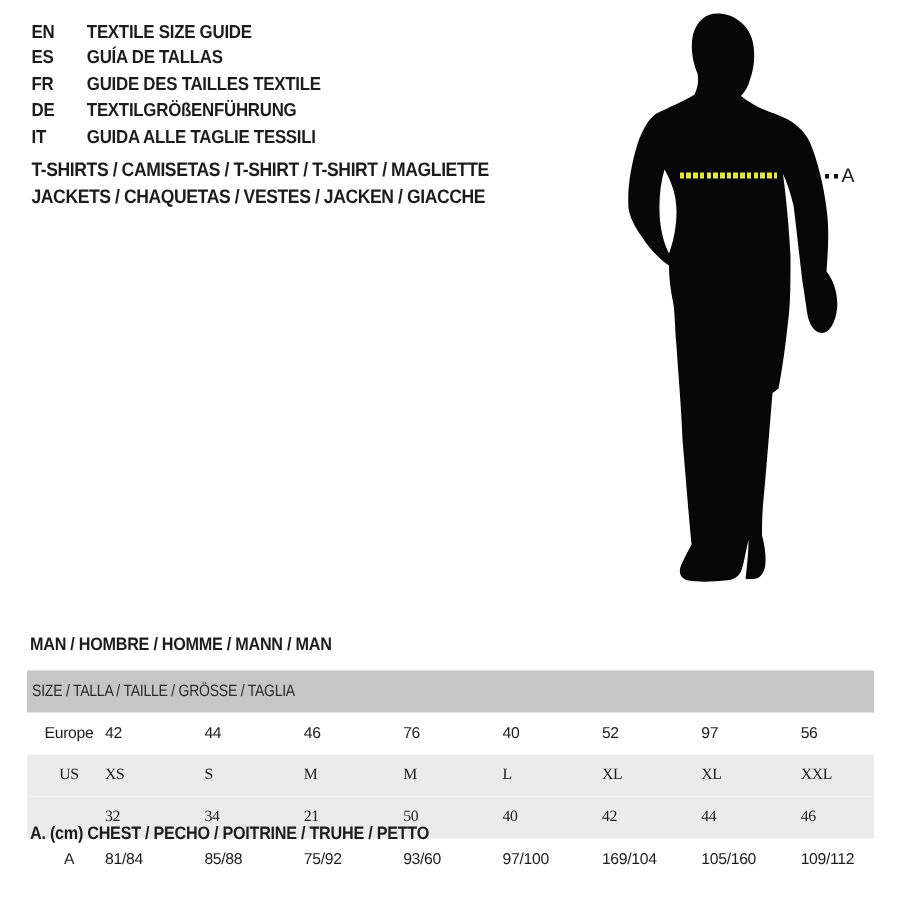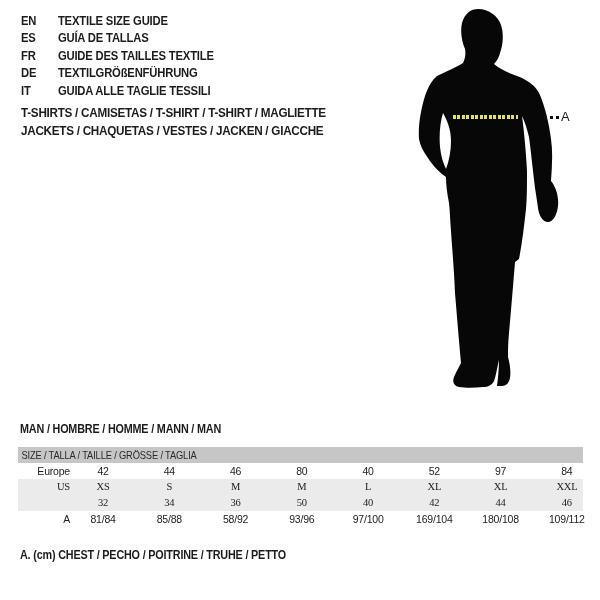--- a/index.html
+++ b/index.html
@@ -33,25 +33,25 @@
     left:544px;top:116px;width:15px;height:3px;z-index:2;
     background-image:repeating-linear-gradient(90deg,#111 0 3px,transparent 3px 6px);
   }
   .measure-label{left:561px;top:109px;font-size:13px;font-weight:400;z-index:2;}
 
   
   .section-title{left:20px;top:422px;font-weight:bold;font-size:12px;letter-spacing:-0.2px;white-space:pre;}
 
   
   .size-table{left:18px;top:447px;width:582px;font-size:10.5px;letter-spacing:-0.2px;}
-  .trow{display:flex;height:16px;line-height:16px;align-items:center;}
+  .trow{display:flex;height:28px;line-height:16px;align-items:center;}
   .trow.hdr{background-image:linear-gradient(90deg,var(--table-header-gray,#c6c6c6) 0,var(--table-header-gray,#c6c6c6) 565px,transparent 565px);}
   .trow.band{background-image:linear-gradient(90deg,var(--table-band-gray,#ebebeb) 0,var(--table-band-gray,#ebebeb) 565px,transparent 565px);font-family:Liberation Serif, serif;}
-  .tlabel{width:48px;padding-left:4px;text-align:right;white-space:pre;}
-  .tcell{flex:1;text-align:center;white-space:pre;}
+  .tlabel{width:48px;padding-left:4px;text-align:center;white-space:pre;}
+  .tcell{flex:1;text-align:left;white-space:pre;}
   .thead-text{display:inline-block;padding-left:4px;transform:scaleX(0.85);transform-origin:0 50%;white-space:pre;font-size:11px;color:#2a2a2a;}
 
   
   .footnote{left:20px;top:548px;font-weight:bold;font-size:12px;letter-spacing:-0.2px;white-space:pre;}
 </style>
 </head>
 <body>
 
 <div class="abs lang-block condensed">
   <div class="lang-row">
@@ -117,54 +117,54 @@
 
 <div class="abs size-table">
   <div class="trow hdr">
     <span class="thead-text">SIZE / TALLA / TAILLE / GRÖSSE / TAGLIA</span>
   </div>
   <div class="trow">
     <span class="tlabel">Europe</span>
     <span class="tcell">42</span>
     <span class="tcell">44</span>
     <span class="tcell">46</span>
-    <span class="tcell">80</span>
+    <span class="tcell">76</span>
     <span class="tcell">40</span>
     <span class="tcell">52</span>
     <span class="tcell">97</span>
-    <span class="tcell">84</span>
+    <span class="tcell">56</span>
   </div>
   <div class="trow band">
     <span class="tlabel">US</span>
     <span class="tcell">XS</span>
     <span class="tcell">S</span>
     <span class="tcell">M</span>
     <span class="tcell">M</span>
     <span class="tcell">L</span>
     <span class="tcell">XL</span>
     <span class="tcell">XL</span>
     <span class="tcell">XXL</span>
   </div>
   <div class="trow band">
     <span class="tlabel"></span>
     <span class="tcell">32</span>
     <span class="tcell">34</span>
-    <span class="tcell">36</span>
+    <span class="tcell">21</span>
     <span class="tcell">50</span>
     <span class="tcell">40</span>
     <span class="tcell">42</span>
     <span class="tcell">44</span>
     <span class="tcell">46</span>
   </div>
   <div class="trow">
     <span class="tlabel">A</span>
     <span class="tcell">81/84</span>
     <span class="tcell">85/88</span>
-    <span class="tcell">58/92</span>
-    <span class="tcell">93/96</span>
+    <span class="tcell">75/92</span>
+    <span class="tcell">93/60</span>
     <span class="tcell">97/100</span>
     <span class="tcell">169/104</span>
-    <span class="tcell">180/108</span>
+    <span class="tcell">105/160</span>
     <span class="tcell">109/112</span>
   </div>
 </div>
 
 <div class="abs footnote condensed">A. (cm) CHEST / PECHO / POITRINE / TRUHE / PETTO</div>
 
 </body></html>

